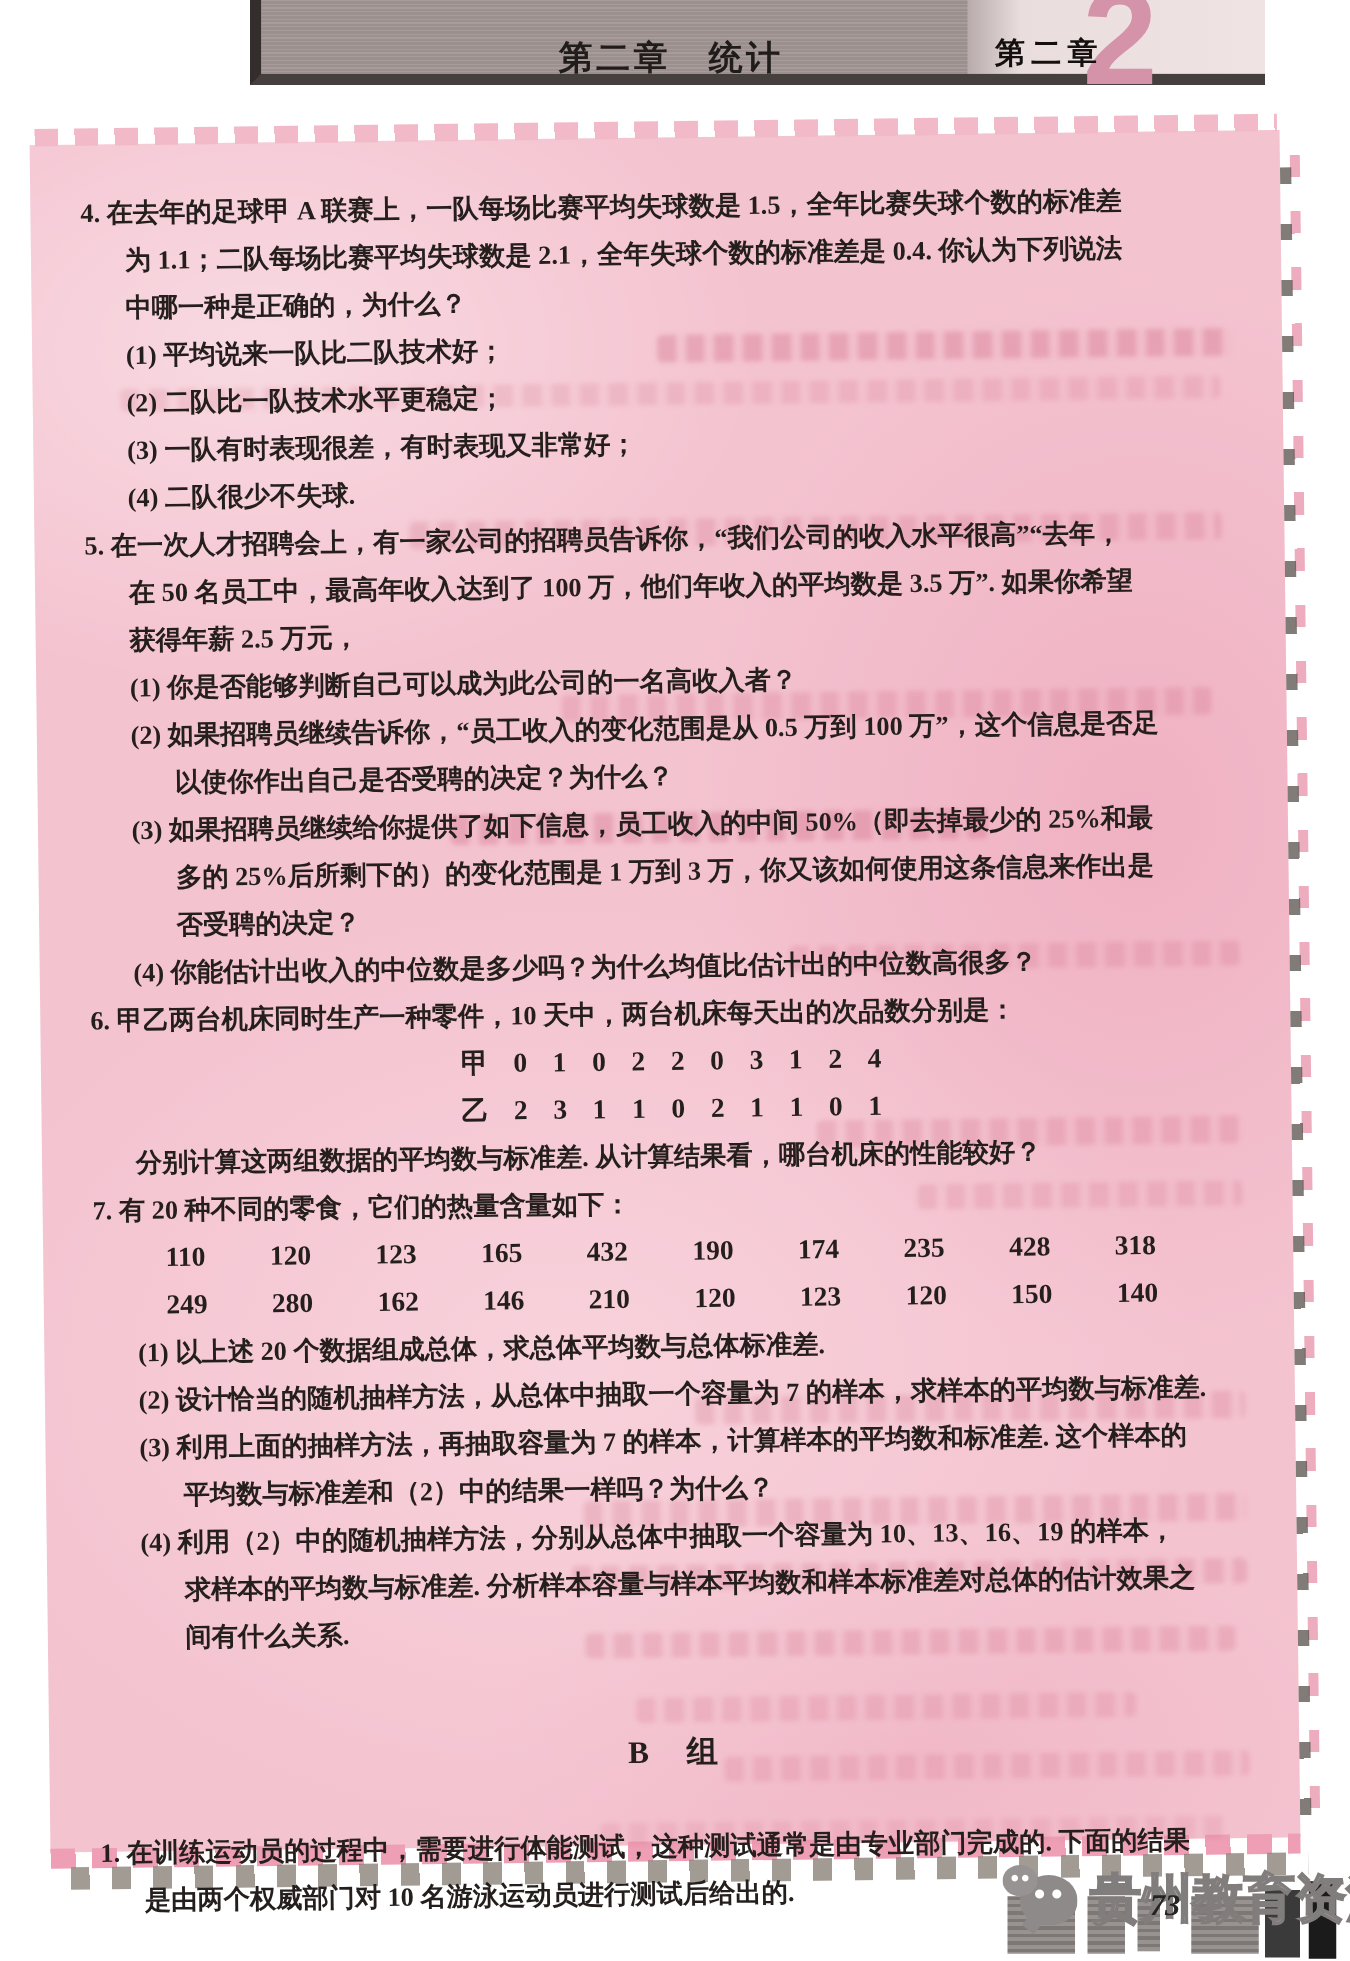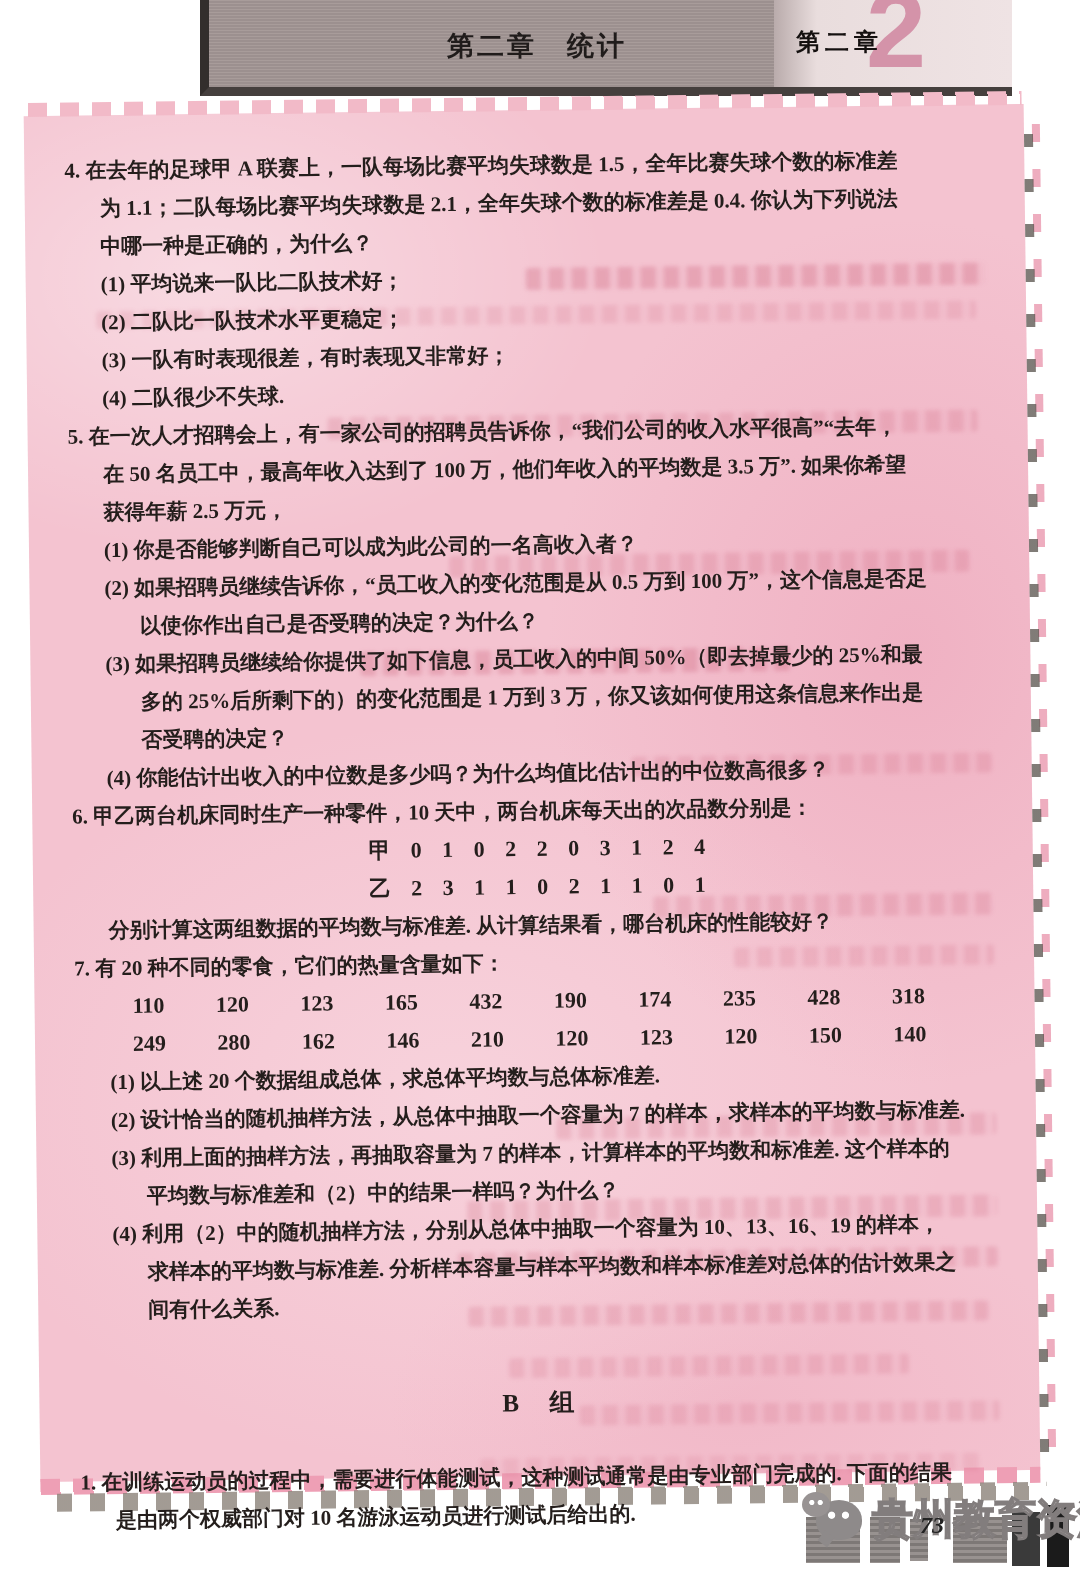--- a/index.html
+++ b/index.html
@@ -4,21 +4,21 @@
 <style>
   html,body{margin:0;padding:0;}
   body{
     width:1080px;height:1569px;position:relative;overflow:hidden;
     background:#ffffff;
     font-family:"Liberation Serif","DejaVu Serif",serif;
   }
 
   
   .band{
-    position:absolute;left:200px;top:0;width:812px;height:96px;
+    position:absolute;left:200px;top:0;width:812px;height:68px;
     background:repeating-linear-gradient(180deg,#a89c9a 0 1px,#9c908f 1px 3px);
     border-left:9px solid #332e2c;
     border-bottom:9px solid #453f3d;
     box-sizing:border-box;
   }
   .band-title{
     position:absolute;left:238px;top:28px;
     font-size:27px;font-weight:bold;color:#201c1b;letter-spacing:3px;
   }
   .band-badge{

